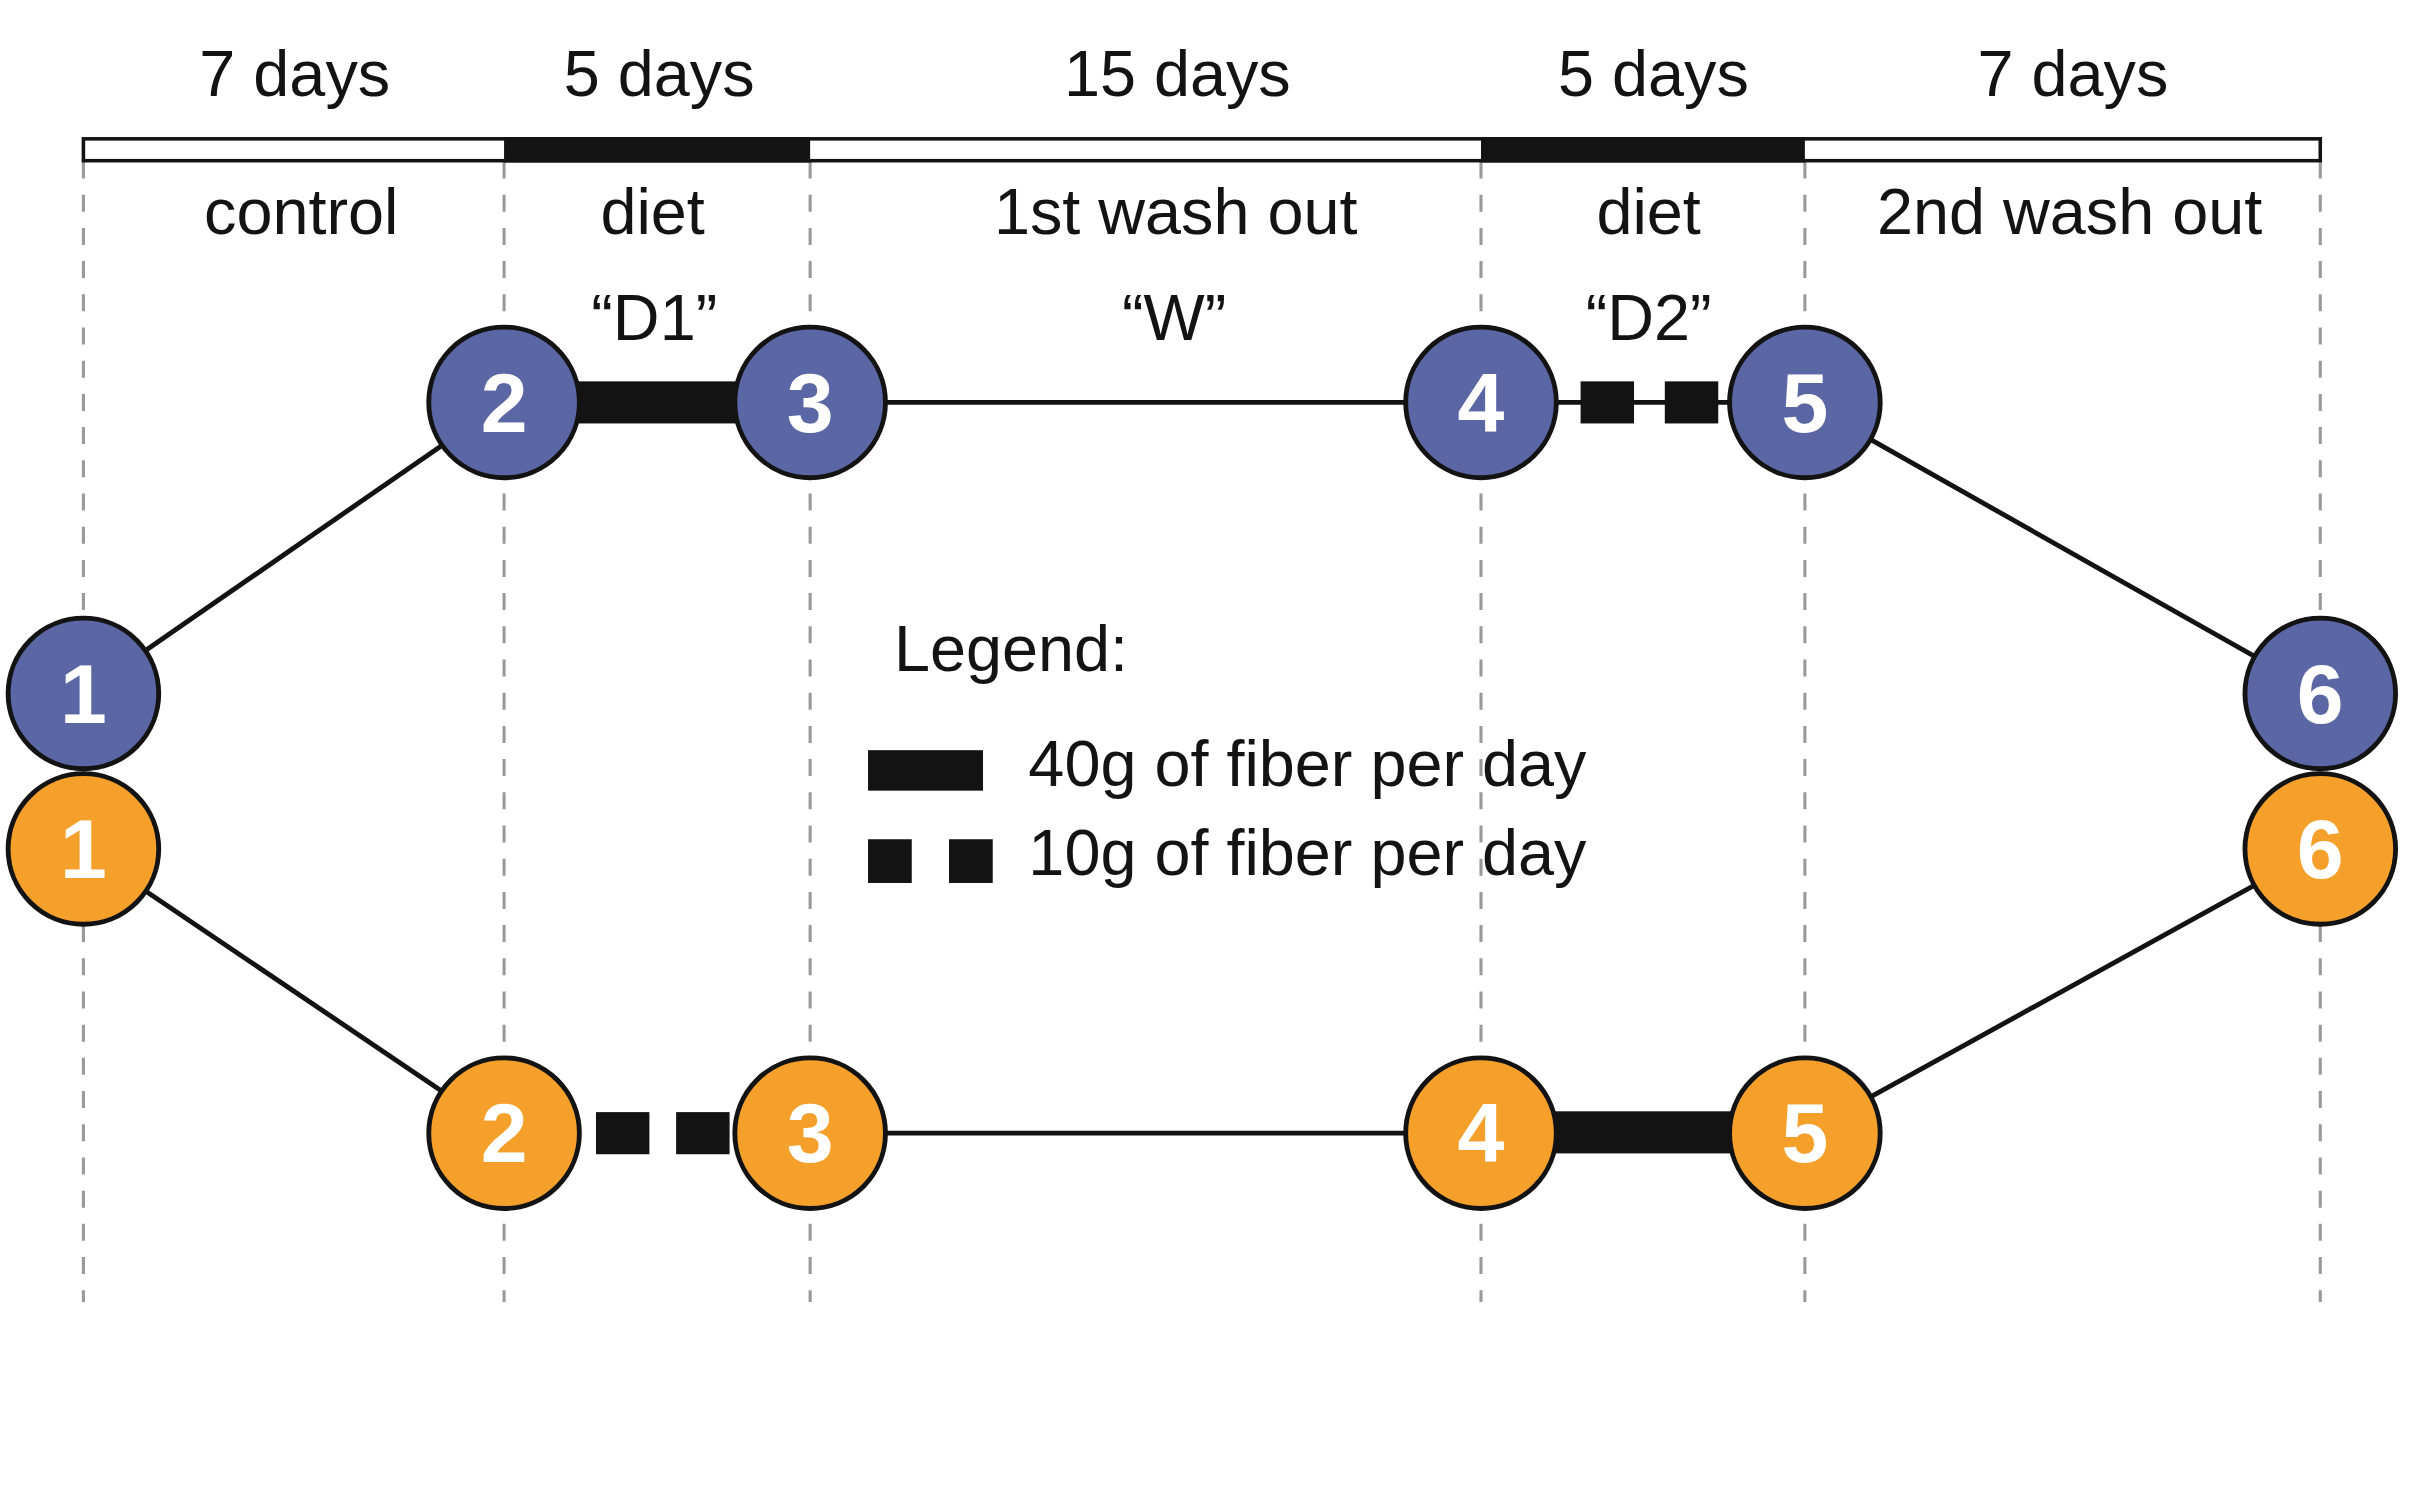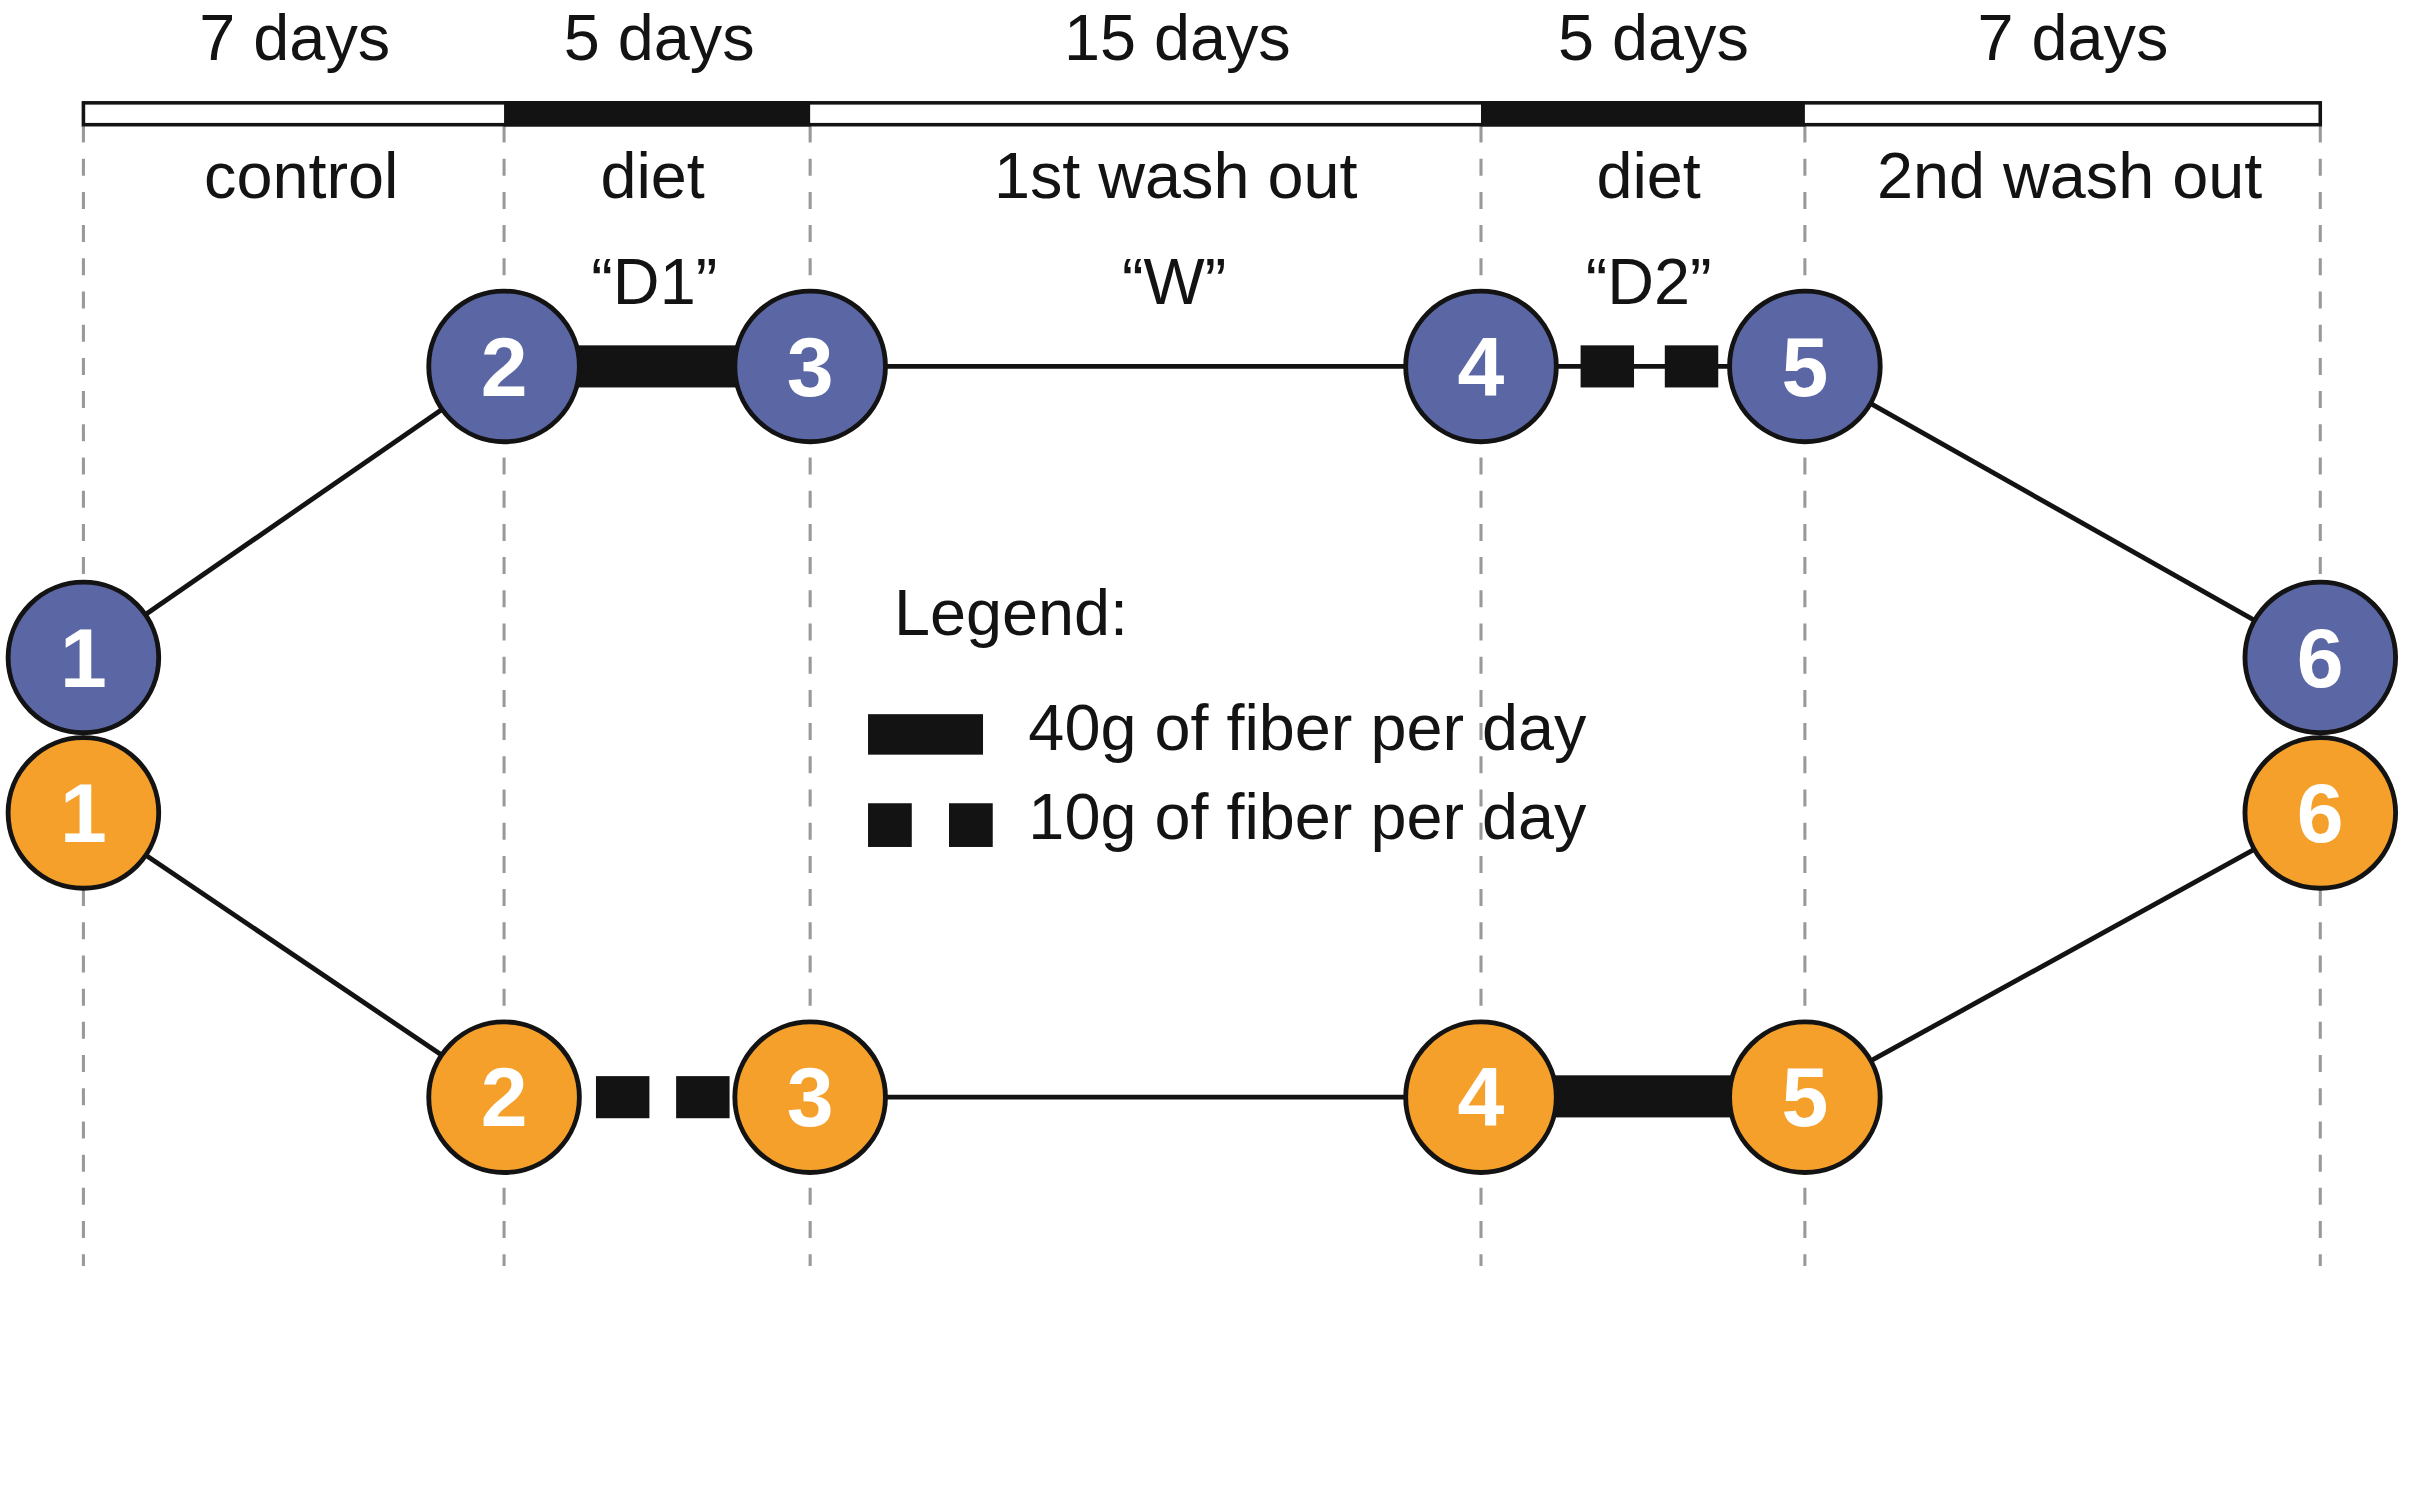--- a/index.html
+++ b/index.html
@@ -1,16 +1,16 @@
 <!DOCTYPE html>
 <html style="--blue: #5B67A5; --orange: #F5A02B; --ink: #131313; --guide: #999999;font-size:7.7px"><head>
 <meta charset="utf-8">
 <style>
   html,body{margin:0;padding:0;background:#ffffff;}
-  .canvas{width:100vw;background:#a21caf;}
+  .canvas{width:100vw;background:#a21caf;margin-top:36px;}
   svg{display:block;width:100vw;height:auto;background:#ffffff;}
   text{font-family:"Liberation Sans","DejaVu Sans",sans-serif;fill:var(--ink,#131313);}
   .lbl{font-size:40px;}
   .mid{text-anchor:middle;}
   .digit{font-size:52px;font-weight:bold;fill:#ffffff;text-anchor:middle;}
   .guide{stroke:var(--guide,#999999);stroke-width:1.9;stroke-dasharray:10.5 10;fill:none;}
   .bar{fill:#ffffff;stroke:var(--ink,#131313);stroke-width:2.2;}
   .inkfill{fill:var(--ink,#131313);}
   .edge{stroke:var(--ink,#131313);stroke-width:3;fill:none;}
   .node-blue{fill:var(--blue,#5B67A5);stroke:var(--ink,#131313);stroke-width:3;}

